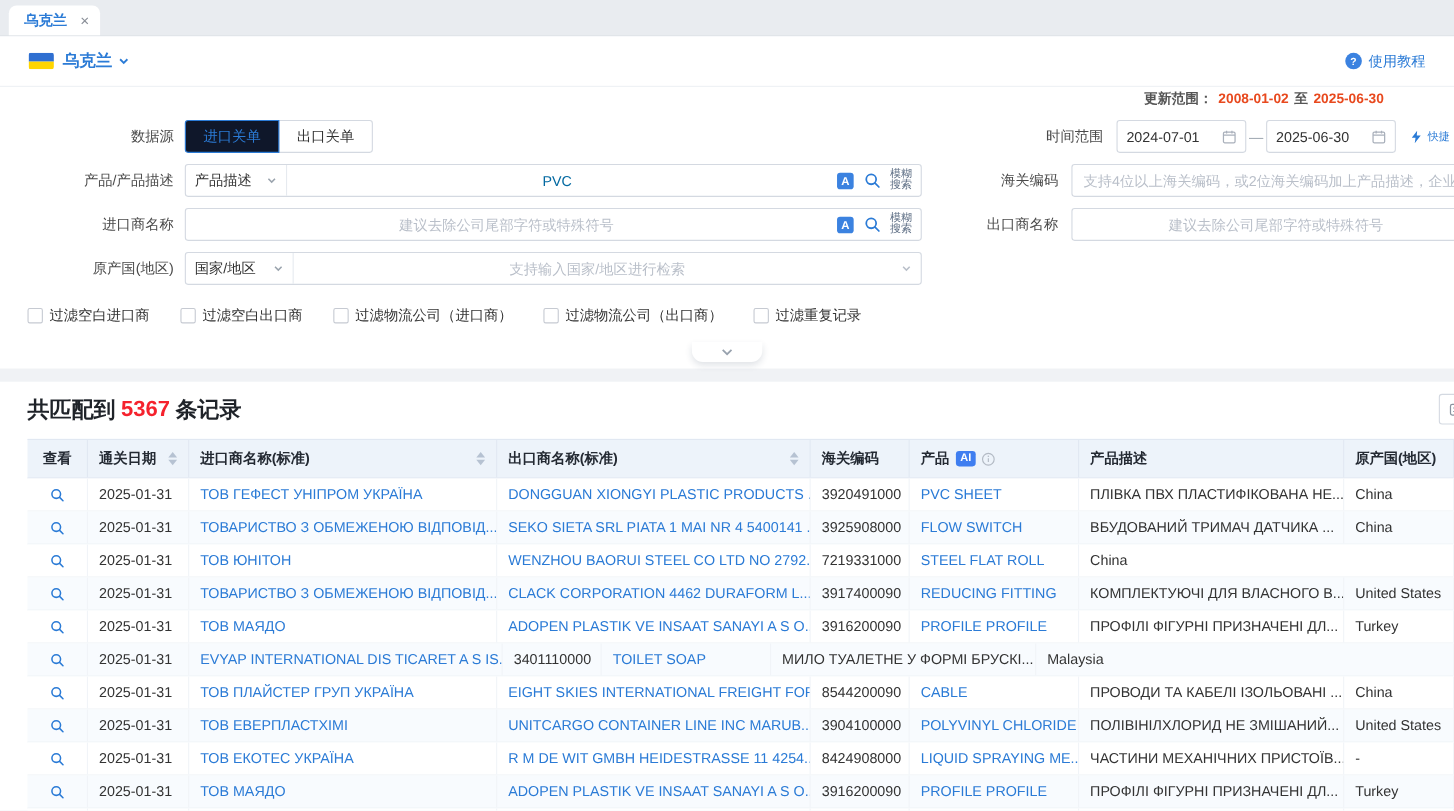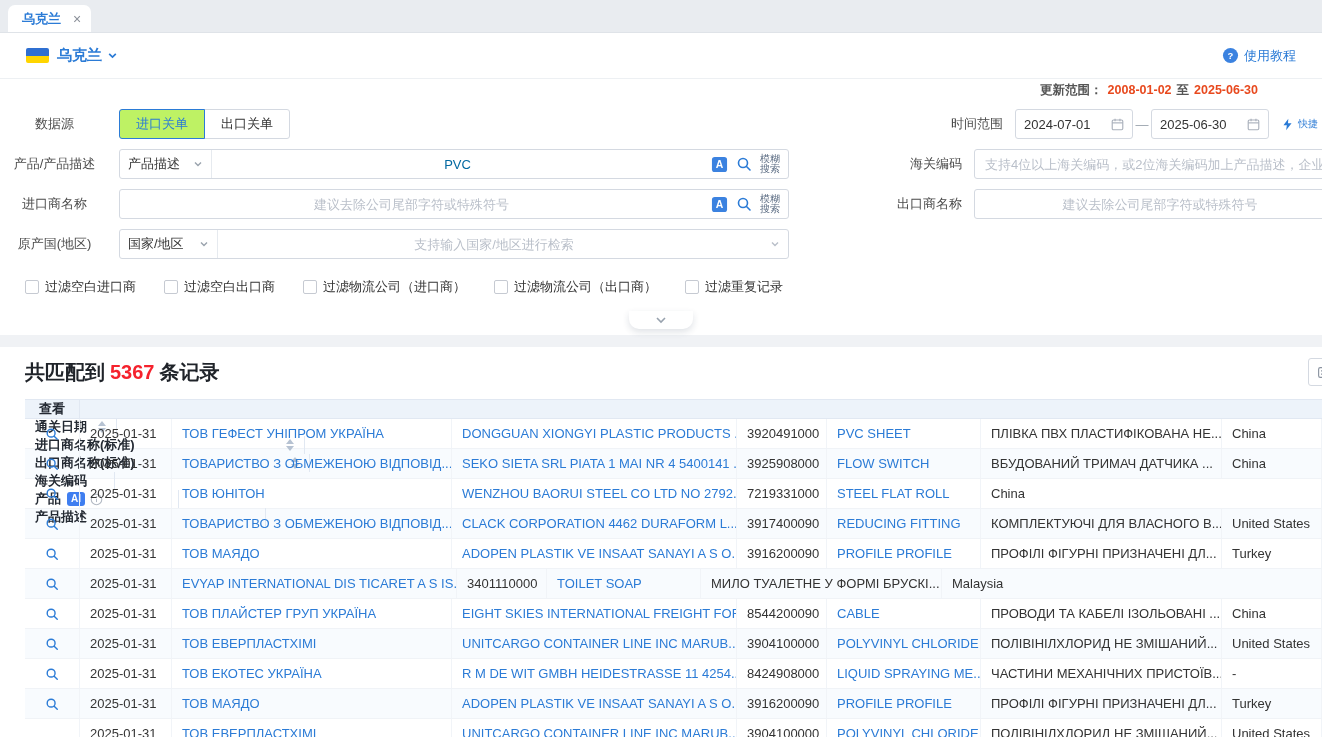--- a/index.html
+++ b/index.html
@@ -21,30 +21,30 @@
   .tutorial { margin-left:auto; display:flex; align-items:center; gap:5px; color:#2b7bd6; font-size:13px; }
 
   
   .filter { background:#fff; padding:2px 0 6px 0; position:relative; }
   .update-range { height:18px; display:flex; justify-content:flex-end; align-items:center; padding-right:64px; font-size:12.5px; gap:5px; }
   .update-range .ul { color:#555; font-weight:bold; }
   .update-range .ud { color:#e8491e; font-weight:bold; }
   .update-range .uw { color:#555; font-weight:bold; }
 
   .frow { display:flex; align-items:center; height:30px; margin-top:10px; }
-  .lab { width:119px; text-align:center; padding-right:10px; font-size:13px; color:#4a4a4a; flex:none; white-space:nowrap; }
+  .lab { width:168px; text-align:right; padding-right:10px; font-size:13px; color:#4a4a4a; flex:none; white-space:nowrap; }
   .rightside { margin-left:auto; display:flex; align-items:center; }
   .lab-r { width:96px; text-align:right; padding-right:12px; font-size:13px; color:#4a4a4a; flex:none; white-space:nowrap; }
   .bleed { margin-right:-24px; }
 
   .seg { display:flex; }
   .seg .s { height:30px; padding:0 16px; border:1px solid #d4d9e1; font-size:13px; display:flex; align-items:center; background:#fff; color:#333; cursor:pointer; }
   .seg .s:first-child { border-radius:3px 0 0 3px; }
   .seg .s:last-child { border-radius:0 3px 3px 0; margin-left:-1px; }
-  .seg .s.active { color:#2b7bd6; border-color:#2b7bd6; background:#bef264; z-index:1; position:relative;text-align:right; }
+  .seg .s.active { color:#2b7bd6; border-color:#2b7bd6; background:#0f172a; z-index:1; position:relative;text-align:right; }
 
   .datebox { width:118px; height:30px; border:1px solid #d4d9e1; border-radius:3px; background:#fff; display:flex; align-items:center; padding:0 8px; font-size:13px; color:#333; }
   .datebox svg { margin-left:auto; }
   .datesep { width:18px; text-align:center; color:#9aa3ad; font-size:13px; }
   .quick { display:flex; align-items:center; gap:4px; color:#2b7bd6; font-size:10px; padding:0 4px 0 12px; cursor:pointer; white-space:nowrap; }
 
   .igroup { display:flex; align-items:center; height:30px; border:1px solid #d4d9e1; border-radius:3px; background:#fff; width:670px; }
   .isel { width:92px; padding:0 8px; font-size:13px; color:#333; display:flex; align-items:center; gap:4px; border-right:1px solid #e6eaef; height:100%; flex:none; cursor:pointer; white-space:nowrap; }
   .isel svg { margin-left:auto; }
   .ifield { flex:1; min-width:0; padding:0 10px; font-size:13px; color:#0369a1; border:none; outline:none; height:100%; background:transparent;text-align:center; }
@@ -61,21 +61,21 @@
   .pill { width:64px; height:18px; margin:14px auto 0 auto; background:#fff; border-radius:0 0 10px 10px; box-shadow:0 3px 7px rgba(30,50,80,.14); display:flex; align-items:center; justify-content:center; cursor:pointer; }
 
   
   .gapband { height:12px; }
   .results { background:#fff; padding-top:12px; height:420px; }
   .countrow { display:flex; align-items:center; padding:0 0 0 25px; font-size:20px; font-weight:bold; color:#1f2329; gap:5px; height:26px; }
   .countrow .num { color:#f5222d; }
   .stub { margin-left:auto; width:30px; height:28px; border:1px solid #d4d9e1; border-radius:3px; background:#fff; display:flex; align-items:center; justify-content:center; margin-right:-16px; }
 
   .tbl { margin:14px 0 0 25px; font-size:13px; }
-  .thead { display:flex; background:#edf3fa; border-top:1px solid #e1e8f2; border-bottom:1px solid #e1e8f2; height:20px; font-weight:bold; color:#242a33;flex-direction:column; }
+  .thead { display:flex; background:#edf3fa; border-top:1px solid #e1e8f2; border-bottom:1px solid #e1e8f2; height:36px; font-weight:bold; color:#242a33; }
   .th { display:flex; align-items:center; padding:0 10px; border-right:1px solid #e1e8f2; height:100%; white-space:nowrap; overflow:hidden; }
   .trow { display:flex; height:30px; border-bottom:1px solid #f0f3f7; color:#333; background:#fff; }
   .trow.alt { background:#f8fbfe; }
   .td { display:flex; align-items:center; padding:0 10px; border-right:1px solid #f1f4f8; height:100%; white-space:nowrap; overflow:hidden; }
   .link { color:#2b7bd6; cursor:pointer; }
   .c-view { width:55px; flex:none; justify-content:center; }
   .c-date { width:92px; flex:none; }
   .c-imp { width:280px; flex:none; }
   .c-exp { width:285px; flex:none; }
   .c-hs { width:90px; flex:none; }

